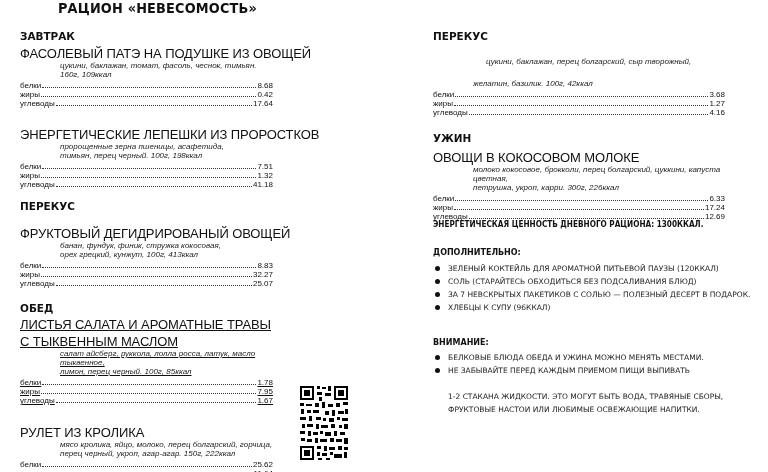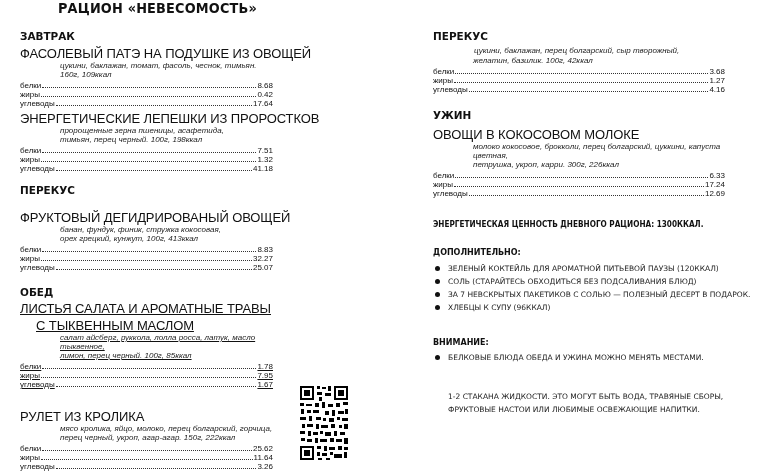--- a/index.html
+++ b/index.html
@@ -43,21 +43,21 @@
         <span class="dots"></span>
         <span class="val">0.42</span>
       </div>
     <div class="nut">
         <span class="lbl">углеводы</span>
         <span class="dots"></span>
         <span class="val">17.64</span>
       </div>
   </div>
 
-  <div style="margin-top:3px;">
+  <div style="margin-top:19px;">
     <p class="dish-name">ЭНЕРГЕТИЧЕСКИЕ ЛЕПЕШКИ ИЗ ПРОРОСТКОВ</p>
     <p class="ingr" style="margin:0">пророщенные зерна пшеницы, асафетида,</p>
     <p class="ingr">тимьян, перец черный. 100г, 198ккал</p>
     <div class="nut">
         <span class="lbl">белки</span>
         <span class="dots"></span>
         <span class="val">7.51</span>
       </div>
     <div class="nut">
         <span class="lbl">жиры</span>
@@ -91,21 +91,21 @@
         <span class="lbl">углеводы</span>
         <span class="dots"></span>
         <span class="val">25.07</span>
       </div>
   </div>
 
   <h2 class="meal-h" style="margin-top:14px;">ОБЕД</h2>
 
   <div style="margin-top:1px;text-decoration:underline;">
     <p class="dish-name">ЛИСТЬЯ САЛАТА И АРОМАТНЫЕ ТРАВЫ</p>
-    <p class="dish-name" style="margin-top:2px;margin-left:16px;">С ТЫКВЕННЫМ МАСЛОМ</p>
+    <p class="dish-name" style="margin-top:2px;">С ТЫКВЕННЫМ МАСЛОМ</p>
     <p class="ingr" style="margin:0">салат айсберг, руккола, лолла росса, латук, масло тыквенное,</p>
     <p class="ingr">лимон, перец черный. 100г, 85ккал</p>
     <div class="nut">
         <span class="lbl">белки</span>
         <span class="dots"></span>
         <span class="val">1.78</span>
       </div>
     <div class="nut">
         <span class="lbl">жиры</span>
         <span class="dots"></span>
@@ -218,21 +218,21 @@
         <rect x="20" y="74" width="4" height="2"></rect>
         <rect x="28" y="74" width="4" height="2"></rect>
     </g>
   </svg>
 </div>
 
 <div class="col col-right">
   <h2 class="meal-h">ПЕРЕКУС</h2>
 
   <div style="margin-top:2px;">
-    <p class="ingr" style="margin:1px">цукини, баклажан, перец болгарский, сыр творожный,</p>
+    <p class="ingr" style="margin:13px">цукини, баклажан, перец болгарский, сыр творожный,</p>
     <p class="ingr">желатин, базилик. 100г, 42ккал</p>
     <div class="nut">
         <span class="lbl">белки</span>
         <span class="dots"></span>
         <span class="val">3.68</span>
       </div>
     <div class="nut">
         <span class="lbl">жиры</span>
         <span class="dots"></span>
         <span class="val">1.27</span>
@@ -274,18 +274,19 @@
 <ul class="bl" style="top:262px;">
   <li>ЗЕЛЕНЫЙ КОКТЕЙЛЬ ДЛЯ АРОМАТНОЙ ПИТЬЕВОЙ ПАУЗЫ (120ККАЛ)</li>
   <li>СОЛЬ (СТАРАЙТЕСЬ ОБХОДИТЬСЯ БЕЗ ПОДСАЛИВАНИЯ БЛЮД)</li>
   <li>ЗА 7 НЕВСКРЫТЫХ ПАКЕТИКОВ С СОЛЬЮ — ПОЛЕЗНЫЙ ДЕСЕРТ В ПОДАРОК.</li>
   <li>ХЛЕБЦЫ К СУПУ (96ККАЛ)</li>
 </ul>
 
 <div class="extra-h" style="top:338px;">ВНИМАНИЕ:</div>
 <ul class="bl" style="top:351px;">
   <li>БЕЛКОВЫЕ БЛЮДА ОБЕДА И УЖИНА МОЖНО МЕНЯТЬ МЕСТАМИ.</li>
+  <li>НЕ ЗАБЫВАЙТЕ ПЕРЕД КАЖДЫМ ПРИЕМОМ ПИЩИ ВЫПИВАТЬ</li>
 </ul>
 <ul class="bl" style="top:390px; left:448px;">
   <li style="padding-left:0" class="nobullet">1-2 СТАКАНА ЖИДКОСТИ. ЭТО МОГУТ БЫТЬ ВОДА, ТРАВЯНЫЕ СБОРЫ,</li>
   <li style="padding-left:0" class="nobullet">ФРУКТОВЫЕ НАСТОИ ИЛИ ЛЮБИМЫЕ ОСВЕЖАЮЩИЕ НАПИТКИ.</li>
 </ul>
 <style>ul.bl li.nobullet::before { display: none; }</style>
 
 </body></html>

